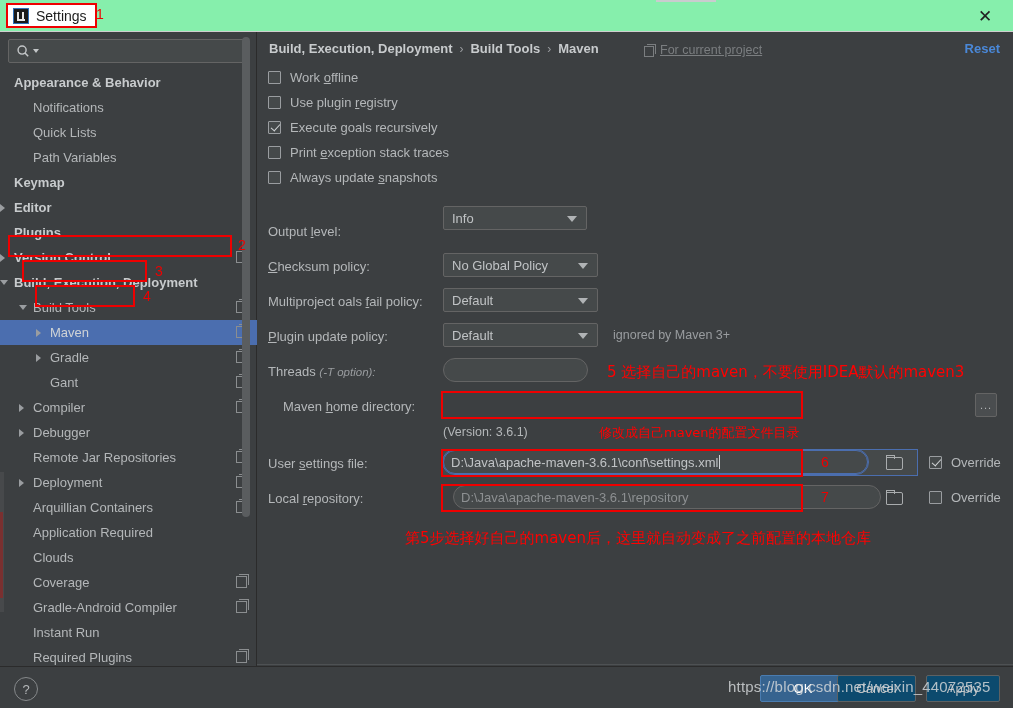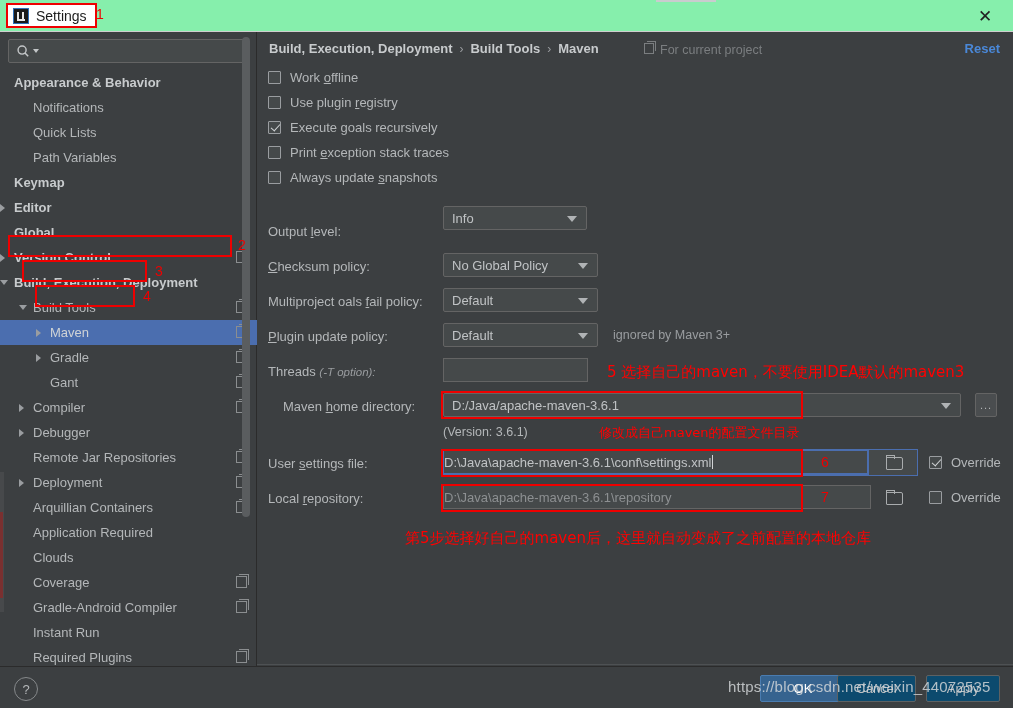--- a/index.html
+++ b/index.html
@@ -167,22 +167,23 @@
     position: absolute; left: 12px; top: 9px;
     font-size: 13px; font-weight: bold;
     color: #c8cbcd;
     display: flex; align-items: center; gap: 7px;
     white-space: nowrap;
   }
   .bc-sep { color: #9a9da0; font-weight: normal; font-size: 12px; }
   .for-project {
     position: absolute; left: 387px; top: 11px;
     font-size: 12.5px; color: #7b7e80;
-    display: flex; align-items: flex-start; gap: 6px;
-    white-space: nowrap;
+    display: flex; align-items: flex-end; gap: 6px;
+    white-space: nowrap;
+    text-decoration: underline;
   }
   .fp-ico {
     position: relative;
     width: 10px; height: 11px;
     border: 1px solid #7b7e80;
   }
   .fp-ico::after {
     content: "";
     position: absolute; left: 2px; top: -3px;
     width: 8px; height: 9px;
@@ -241,22 +242,23 @@
     width: 0; height: 0;
     border-left: 5px solid transparent;
     border-right: 5px solid transparent;
     border-top: 6px solid #b0b3b5;
   }
   .textfield {
     position: absolute;
     height: 24px;
     background: #45494a;
     border: 1px solid #646464;
-    border-radius: 0;
+    border-radius: 12px;
     display: flex; align-items: center;
+    padding-left: 7px;
     font-size: 13px; color: #c0c3c5;
     white-space: nowrap;
     overflow: hidden;
   }
   .textfield.focused {
     border: 1px solid #4b6eaf;
     outline: 1px solid #4b6eaf;
   }
   .textfield.dim { color: #8d9092; }
   .caretbar {
@@ -418,21 +420,21 @@
           <span class="tlabel" style="margin-left: 33px;">Path Variables</span>
         </div>
         <div class="tnode bold">
           <span class="tlabel" style="margin-left: 14px;">Keymap</span>
         </div>
         <div class="tnode bold">
           <span class="arrow" style="left: 0px;"></span>
           <span class="tlabel" style="margin-left: 14px;">Editor</span>
         </div>
         <div class="tnode bold">
-          <span class="tlabel" style="margin-left: 14px;">Global</span>
+          <span class="tlabel" style="margin-left: 14px;">Plugins</span>
         </div>
         <div class="tnode bold">
           <span class="arrow" style="left: 0px;"></span>
           <span class="tlabel" style="margin-left: 14px;">Version Control</span>
           <span class="copyico"></span>
         </div>
         <div class="tnode bold">
           <span class="arrow down" style="left: 0px;"></span>
           <span class="tlabel" style="margin-left: 14px;">Build, Execution, Deployment</span>
         </div>
@@ -593,24 +595,20 @@
       <span style="font-style:italic; font-size:11.5px; color:#9a9da0;">(-T option):</span>
     </div>
     <div class="textfield" style="left:186px; top:326px; width:145px;">
       <span></span>
     </div>
     <div class="ann" style="left:350px; top:331px;">5 选择自己的maven，不要使用IDEA默认的maven3</div>
 
     <div class="field-label" style="left:11px; top:367px;margin-left:15px;">
       <span>Maven </span><u>h</u><span>ome directory:</span>
     </div>
-    <div class="combo" style="left:186px; top:361px; width:518px;">
-      <span>D:/Java/apache-maven-3.6.1</span>
-      <span class="caret"></span>
-    </div>
     <div class="dots-btn" style="left:718px; top:361px;">...</div>
     <div class="redbox" style="left:184px; top:359px; width:362px; height:28px;"></div>
 
     <div class="version-note" style="left:186px; top:393px;">(Version: 3.6.1)</div>
     <div class="ann" style="left:342px; top:392px; font-size:13px;">修改成自己maven的配置文件目录</div>
 
     <div class="field-label" style="left:11px; top:424px;">
       <span>User </span><u>s</u><span>ettings file:</span>
     </div>
     <div class="folder-wrap-focus" style="left:185px; top:417px; width:476px; height:27px;"></div>
@@ -624,21 +622,21 @@
     <div class="redbox" style="left:184px; top:417px; width:362px; height:28px;"></div>
     <div class="rednum" style="left:564px; top:422px;">6</div>
     <div class="override" style="left:672px; top:423px;">
       <span class="cbox checked"></span>
       <span>Override</span>
     </div>
 
     <div class="field-label" style="left:11px; top:459px;">
       <span>Local </span><u>r</u><span>epository:</span>
     </div>
-    <div class="textfield dim" style="left:186px; top:453px; width:428px;">
+    <div class="textfield dim" style="left:196px; top:453px; width:428px;">
       <span>D:\Java\apache-maven-3.6.1\repository</span>
     </div>
     <div class="folder-btn" style="left:614px; top:452px;">
       <span class="folder-ico"></span>
     </div>
     <div class="redbox" style="left:184px; top:452px; width:362px; height:28px;"></div>
     <div class="rednum" style="left:564px; top:457px;">7</div>
     <div class="override" style="left:672px; top:458px;">
       <span class="cbox"></span>
       <span>Override</span>

